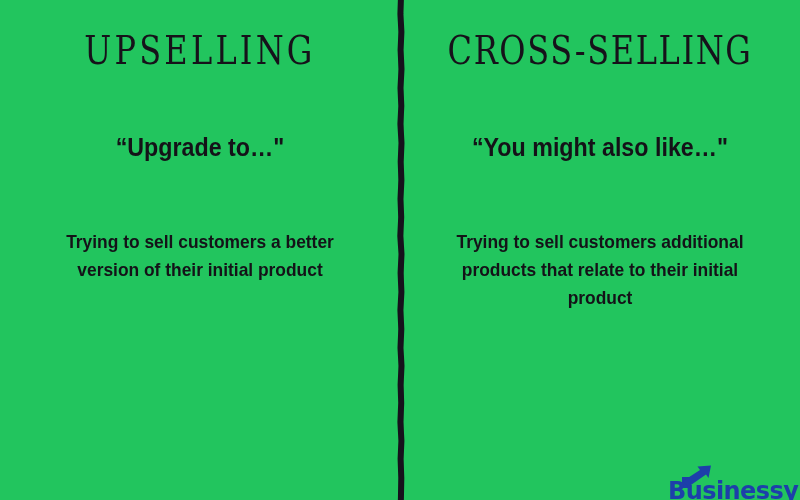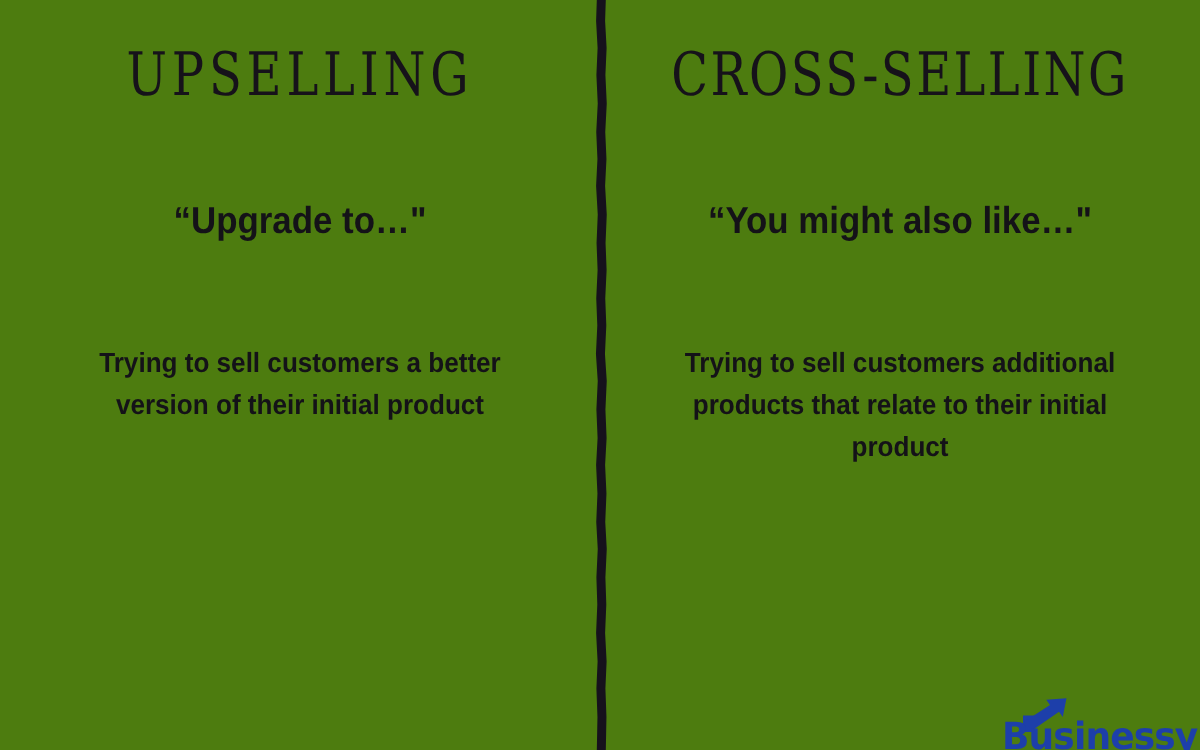--- a/index.html
+++ b/index.html
@@ -12,21 +12,21 @@
     overflow: hidden;
     background: #f6f3fb;
     font-family: "Liberation Sans", sans-serif;
     position: relative;
   }
 
   .comparison-board {
     position: absolute;
     inset: 0;
     display: flex;
-    background: #4d7c0f;
+    background: #22c55e;
   }
 
   .panel {
     position: relative;
     height: 100%;
     box-sizing: border-box;
   }
   .panel-left  { width: 400px; }
   .panel-right { width: 400px; }
 

